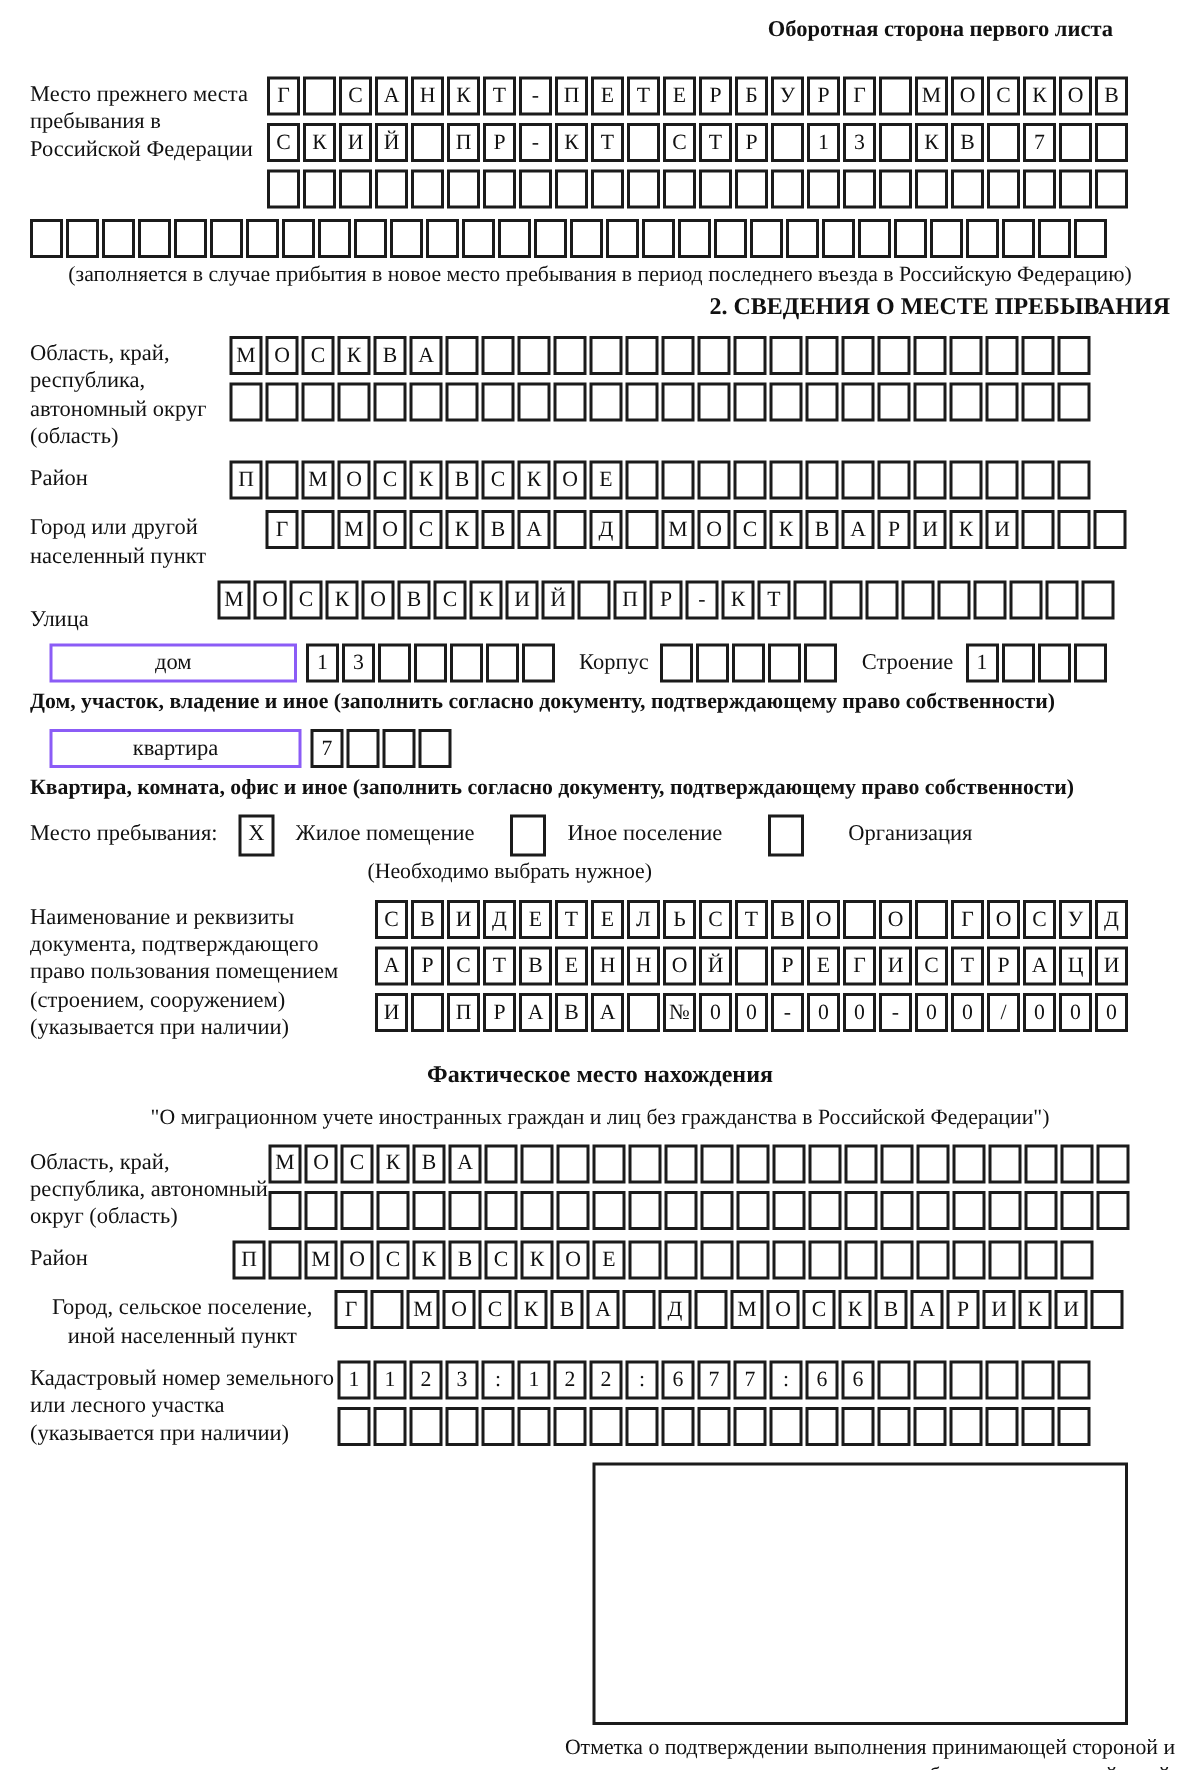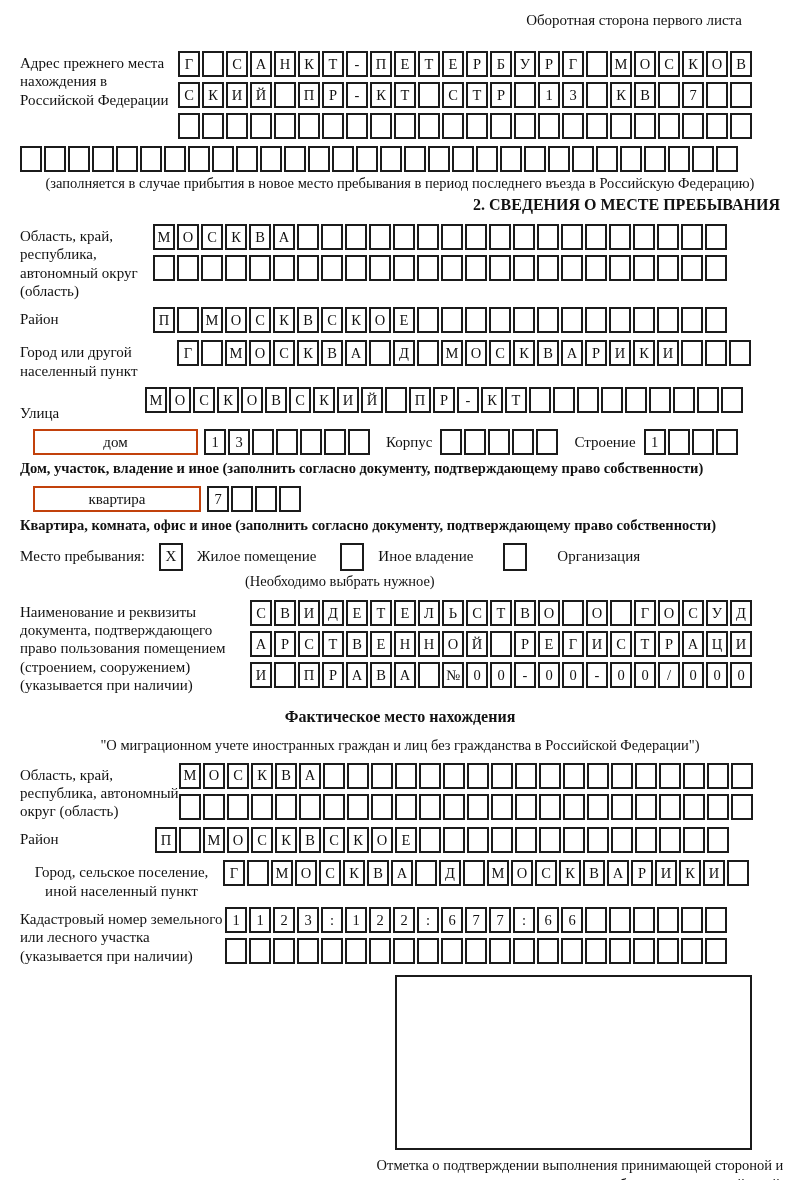--- a/index.html
+++ b/index.html
@@ -3,21 +3,21 @@
 <meta charset="utf-8">
 <style>
   html,body{margin:0;padding:0;background:#fff;}
   body{
     width:800px;
     font-family:"Liberation Serif","DejaVu Serif",serif;
     color:#111;
     font-size:15px;
   }
   .page{padding:12px 20px 14px 20px;}
-  .header-note{text-align:right;padding-right:38px;margin-bottom:22px;font-size:15px;}
+  .header-note{text-align:right;padding-right:38px;margin-bottom:22px;font-size:15px;font-weight:bold;}
 
   
   .cells{display:flex;flex:none;}
   .cell{
     box-sizing:border-box;flex:none;
     width:22px;height:26px;margin-right:2px;
     border:2px solid #1b1b1b;
     display:flex;align-items:center;justify-content:center;
     font-size:14.5px;line-height:1;
   }
@@ -30,21 +30,21 @@
   .w230{width:230px;} .w159{width:159px;} .w135{width:135px;} .w203{width:203px;text-align:center;} .w205{width:205px;}
 
   .fullrow{margin:0 0 2px 0;}
   .note{font-size:14.5px;line-height:1.25;}
   .center{text-align:center;}
   .sec-title{text-align:right;font-weight:bold;font-size:16px;margin:4px 0 10px 0;}
   .sub-title{text-align:center;font-weight:bold;font-size:16px;margin:14px 0 10px 0;}
 
   .field-box{
     box-sizing:border-box;flex:none;height:26px;
-    border:2px solid #c2410c;
+    border:2px solid #8b5cf6;
     display:flex;align-items:center;justify-content:center;
     font-size:15px;
   }
   .house-row{display:flex;align-items:center;margin:2px 0 4px 0;}
   .inline-label{flex:none;padding:0 8px 0 14px;}
   .ml13{margin-left:13px;} .ml6{margin-left:6px;}
   .caption{font-size:14.5px;margin:0 0 8px 0;line-height:1.3;font-weight:bold;}
 
   .stay-row{display:flex;align-items:center;margin:4px 0 2px 0;}
   .cb{
@@ -66,21 +66,21 @@
   .notes-block{margin:2px 0 8px 0;}
 </style>
 </head>
 <body>
 
 <div class="page">
 
   <div class="header-note">Оборотная сторона первого листа</div>
 
   <div class="frow">
-    <div class="label w158">Адрес прежнего места нахождения в Российской Федерации</div>
+    <div class="label w158">Место прежнего места пребывания в Российской Федерации</div>
     <div class="grid">
       <div class="cells">
           <span class="cell">Г</span>
           <span class="cell"></span>
           <span class="cell">С</span>
           <span class="cell">А</span>
           <span class="cell">Н</span>
           <span class="cell">К</span>
           <span class="cell">Т</span>
           <span class="cell">-</span>
@@ -378,21 +378,21 @@
         <span class="cell"></span>
       </div>
   </div>
   <div class="caption">Квартира, комната, офис и иное (заполнить согласно документу, подтверждающему право собственности)</div>
 
   <div class="stay-row">
     <span class="txt">Место пребывания:</span>
     <span class="cb gap14">X</span>
     <span class="txt gap14">Жилое помещение</span>
     <span class="cb gap24"></span>
-    <span class="txt gap14">Иное владение</span>
+    <span class="txt gap14">Иное поселение</span>
     <span class="cb gap30"></span>
     <span class="txt gap30">Организация</span>
   </div>
   <div class="stay-note">(Необходимо выбрать нужное)</div>
 
   <div class="frow">
     <div class="label w230">Наименование и реквизиты документа, подтверждающего право пользования помещением (строением, сооружением) (указывается при наличии)</div>
     <div class="grid">
       <div class="cells">
           <span class="cell">С</span>

